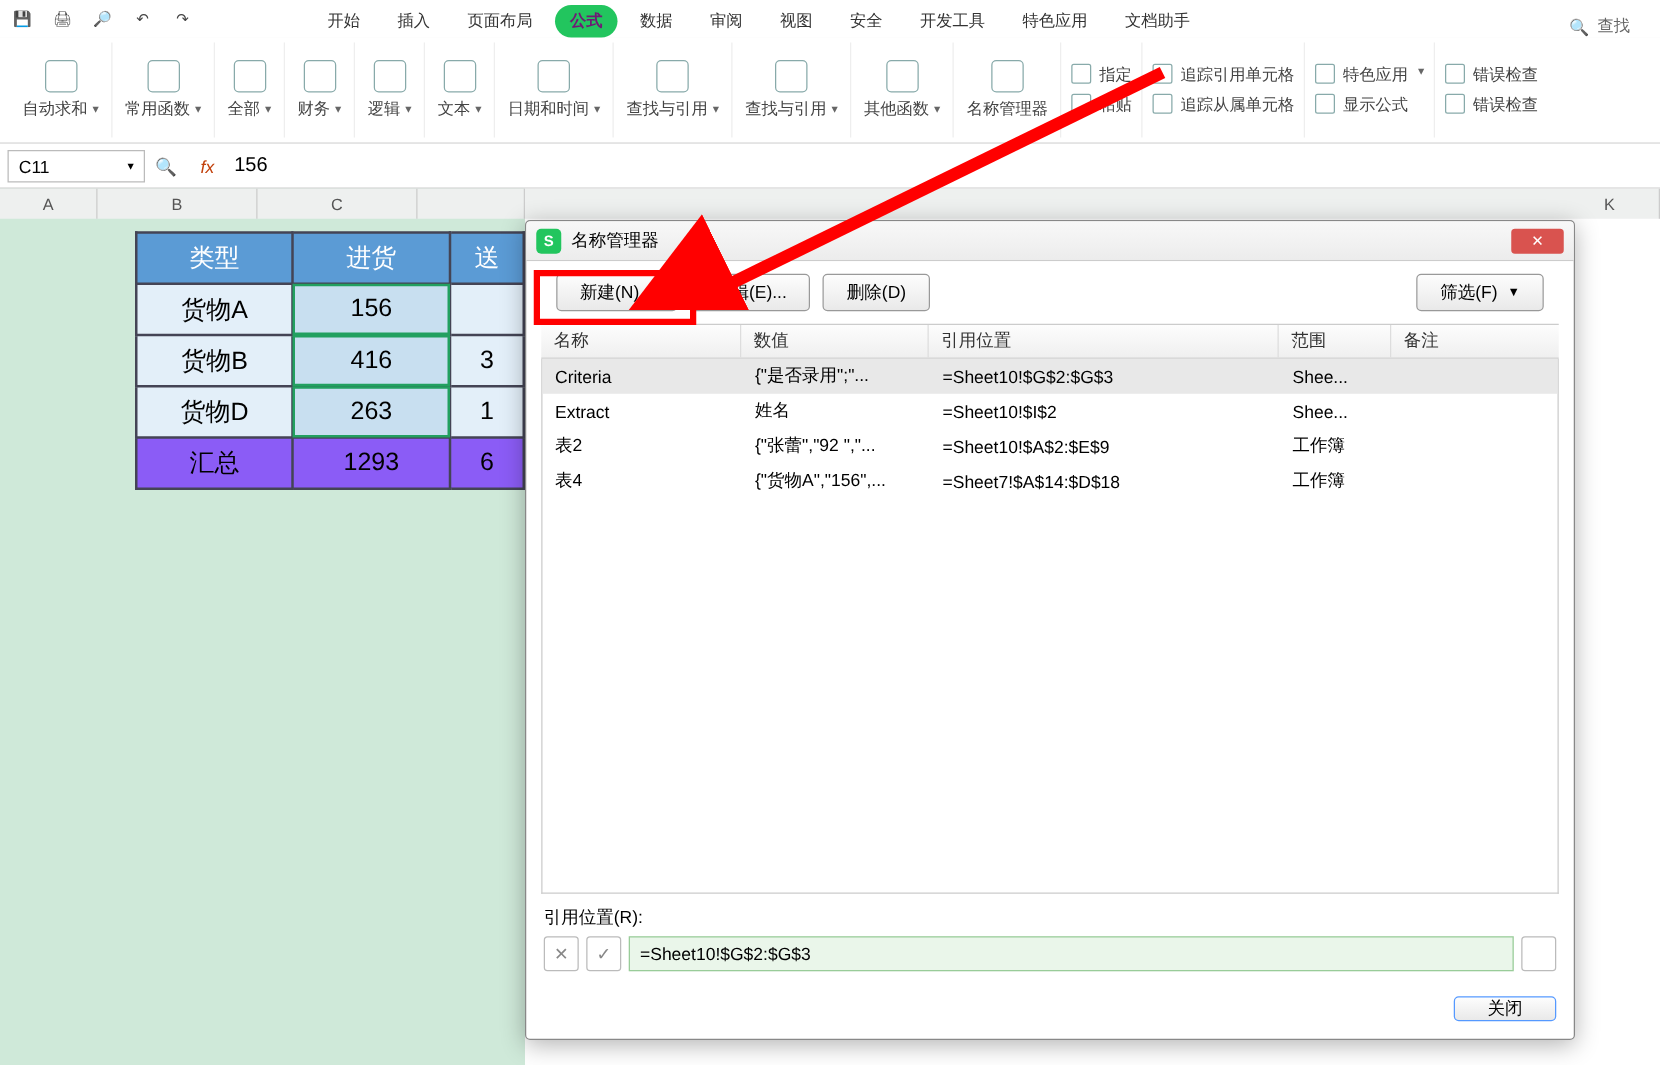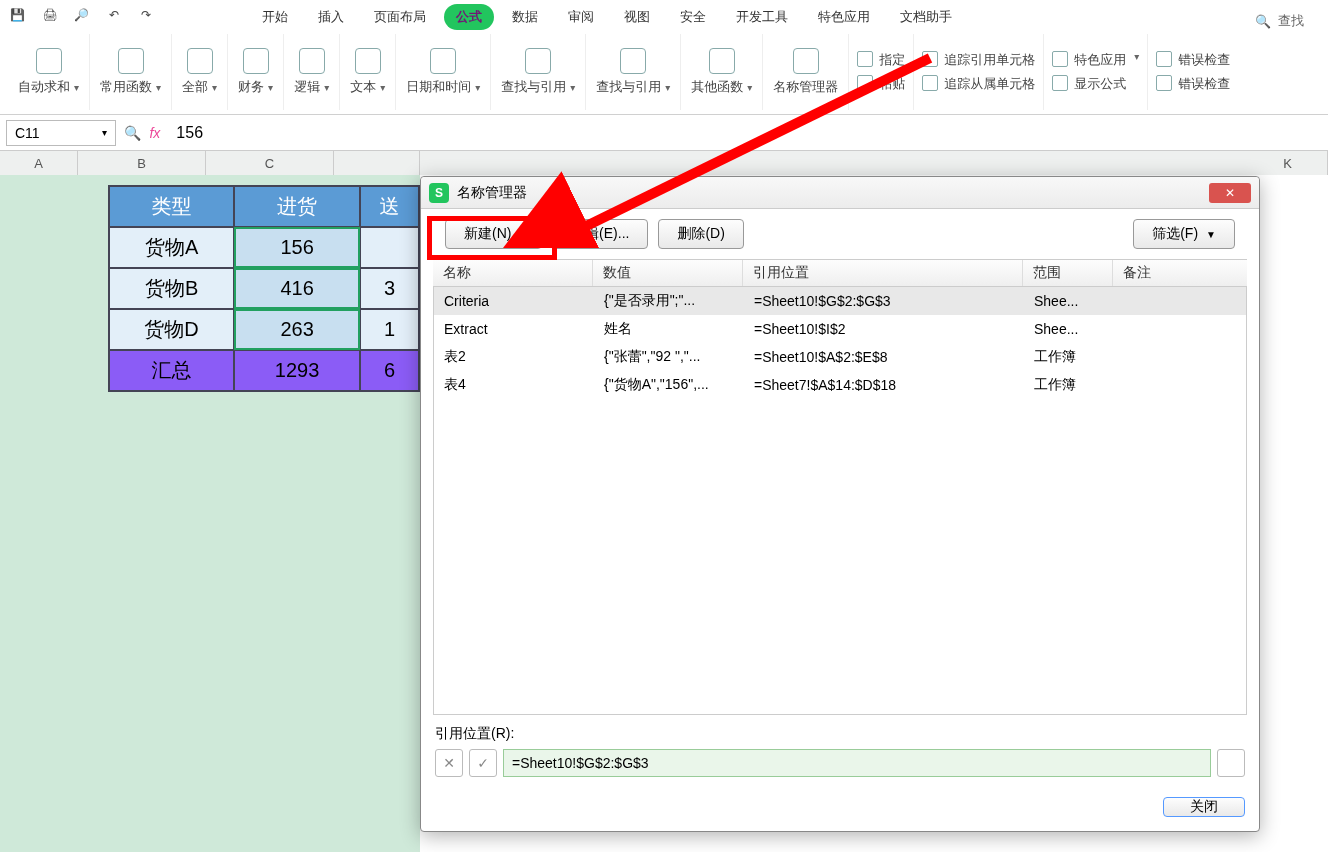--- a/index.html
+++ b/index.html
@@ -20,21 +20,21 @@
   .rgroup { display: flex; flex-direction: column; align-items: center; justify-content: center; padding: 0 10px; border-right: 1px solid #eee; font-size: 13px; color: #444; cursor: pointer; }
   .rgroup .ricon { width: 26px; height: 26px; border: 1px solid #8aa; border-radius: 4px; margin-bottom: 4px; }
   .rgroup .rlabel { display: flex; align-items: center; gap: 2px; white-space: nowrap; }
   .rcol { display: flex; flex-direction: column; justify-content: center; padding: 0 8px; gap: 6px; font-size: 13px; color: #444; border-right: 1px solid #eee; }
   .rcol .ritem { display: flex; align-items: flex-start; gap: 6px; cursor: pointer; white-space: nowrap; }
   .rcol .ricon-s { width: 16px; height: 16px; border: 1px solid #8aa; border-radius: 2px; }
 
   
   .formula-bar { background: #fff; height: 36px; display: flex; align-items: center; border-bottom: 1px solid #ccc; padding: 0 6px; gap: 8px; font-size: 14px; }
   .name-box { width: 110px; height: 26px; border: 1px solid #bbb; background: #fff; padding: 0 8px; display: flex; align-items: center; }
-  .fx { color: #ec4899; font-style: italic; }
+  .fx { color: #c2410c; font-style: italic; margin-left: 11px; }
   .formula-input { flex: 1; height: 26px; padding: 0 8px; border: none; outline: none; font-size: 16px; }
 
   
   .sheet { position: relative; display: flex; height: calc(852px - 30px - 85px - 36px); }
   .left-area { width: 420px; background: #cfe9d9; position: relative; }
   .col-headers { display: flex; background: #eef0ef; height: 24px; font-size: 13px; color: #555; }
   .col-headers .ch { border-right: 1px solid #ccc; display: flex; align-items: center; justify-content: center; }
   .chA { width: 78px; } .chB { width: 128px; } .chC { width: 128px; } .chD { width: 86px; }
 
   .grid { position: absolute; left: 0; top: 24px; }
@@ -288,21 +288,21 @@
     <div class="dlg-row">
       <div class="col-name">Extract</div>
       <div class="col-val">姓名</div>
       <div class="col-ref">=Sheet10!$I$2</div>
       <div class="col-scope">Shee...</div>
       <div class="col-note"></div>
     </div>
     <div class="dlg-row">
       <div class="col-name">表2</div>
       <div class="col-val">{"张蕾","92 ","...</div>
-      <div class="col-ref">=Sheet10!$A$2:$E$8</div>
+      <div class="col-ref">=Sheet10!$A$2:$E$9</div>
       <div class="col-scope">工作簿</div>
       <div class="col-note"></div>
     </div>
     <div class="dlg-row">
       <div class="col-name">表4</div>
       <div class="col-val">{"货物A","156",...</div>
       <div class="col-ref">=Sheet7!$A$14:$D$18</div>
       <div class="col-scope">工作簿</div>
       <div class="col-note"></div>
     </div>

